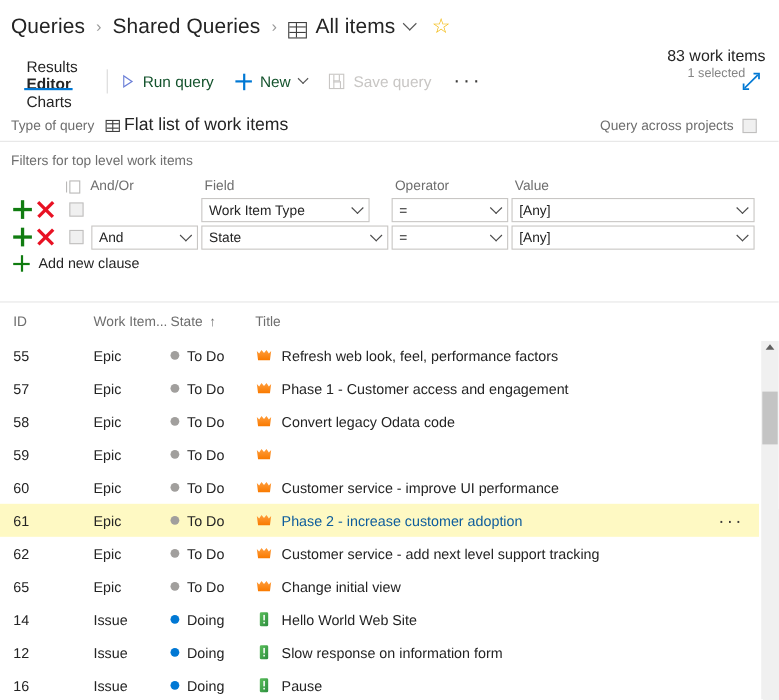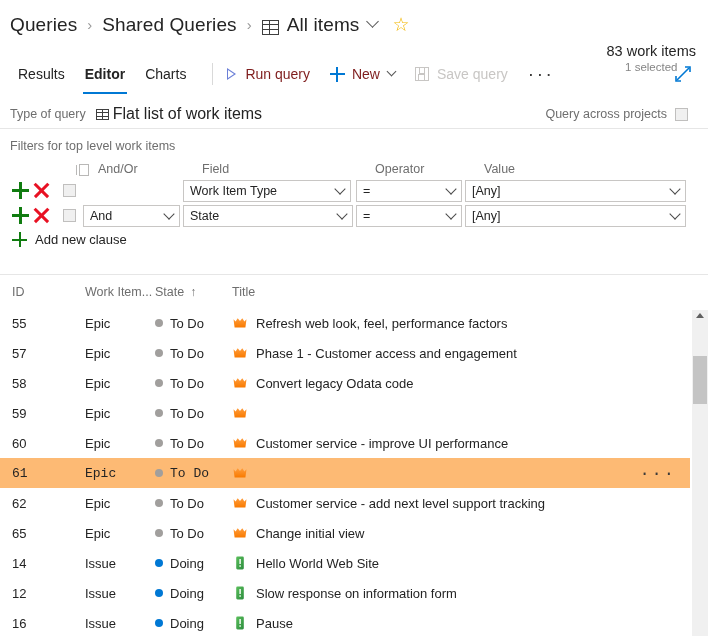--- a/index.html
+++ b/index.html
@@ -56,33 +56,33 @@
     position: absolute; right: 12px; top: 7px; text-align: center; margin-top: 36px;
   }
   .count-main { font-size: 14.5px; color: #242424; }
   .count-sub  { font-size: 11.5px; color: #858585; margin-top: 2px; }
 
   
   .toolbar {
     position: absolute; left: 0; top: 52px; width: 708px; height: 44px;
     display: flex; align-items: center;
   }
-  .tabs { display: flex; align-items: flex-end; height: 44px; padding-left: 8px; }
+  .tabs { display: flex; align-items: flex-start; height: 44px; padding-left: 14px; flex-direction: column; }
   .tab {
     font-size: 14px; color: #242424; padding: 0 10px; height: 44px;
     display: flex; align-items: center; position: relative; cursor: pointer;
   }
   .tab.active { font-weight: bold; }
   .tab.active::after {
     content: ""; position: absolute; left: 8px; right: 8px; bottom: 2px;
     height: 2.5px; background: #0078d4;
   }
   .vdiv { width: 1px; height: 22px; background: #d9d9d9; margin: 0 14px 0 16px; }
   .cmd {
-    display: flex; align-items: center; font-size: 14px; color: #7f1d1d;
+    display: flex; align-items: center; font-size: 14px; color: #14532d;
     margin-right: 20px; cursor: pointer; white-space: nowrap;
   }
   .cmd.disabled { color: #c8c6c4; cursor: default; }
   .play {
     width: 0; height: 0; margin-right: 9px;
     border-left: 9px solid #6b7fd7; border-top: 6px solid transparent;
     border-bottom: 6px solid transparent; position: relative;
   }
   .play::after {
     content:""; position:absolute; left:-8px; top:-4px; width:0; height:0;
@@ -142,21 +142,21 @@
   .cbox {
     width: 13px; height: 13px; border: 1px solid #c0bfbe; background: #f0f0f0;
     display:inline-block; cursor:pointer;
   }
 
   
   .filters-title {
     position: absolute; left: 10px; top: 139px; font-size: 12.5px; color: #6e6e6e;
   }
   .filter-head {
-    position: absolute; left: 16px; top: 162px; width: 610px; height: 18px;
+    position: absolute; left: 0; top: 162px; width: 610px; height: 18px;
   }
   .fh { position: absolute; font-size: 12.5px; color: #6e6e6e; top: 0; }
   .fh-icon {
     position:absolute; left: 60px; top: 2px; width: 13px; height: 12px;
   }
   .fh-icon::before {
     content:""; position:absolute; left:3px; top:0; right:0; bottom:0;
     border:1.2px solid #b9b8b7;
   }
   .fh-icon::after {
@@ -211,21 +211,21 @@
   .sort-up {
     display:inline-block; margin-left: 6px; color:#6e6e6e; font-size: 12px;
   }
   .grid-body {
     position: absolute; left: 0; top: 308px; width: 690px; height: 328px; overflow: hidden;
   }
   .row {
     position: relative; height: 30px; width: 690px; display: flex; align-items: center;
     cursor: pointer;
   }
-  .row.selected { background: #fdba74; font-family: Liberation Mono, monospace; }
+  .row.selected { background: #fef9c3; }
   .c-id    { position:absolute; left: 12px;  font-size: 13px; color: #242424; }
   .c-type  { position:absolute; left: 85px;  font-size: 13px; color: #242424; }
   .c-state { position:absolute; left: 155px; font-size: 13px; color: #242424; display:flex; align-items:center; }
   .dot { width: 8px; height: 8px; border-radius: 50%; margin-right: 7px; display:inline-block; }
   .c-title { position:absolute; left: 232px; font-size: 13px; color: #242424; display:flex; align-items:center; }
   .row.selected .c-title .t { color: #0d5c9c; }
   .t { white-space: nowrap; }
   .wi-ico { width: 16px; height: 16px; margin-right: 8px; flex: 0 0 16px; }
   .row-more {
     position:absolute; right: 14px; font-size: 17px; letter-spacing: 2px;
@@ -326,21 +326,21 @@
     <span class="fh" style="left:82px;">And/Or</span>
     <span class="fh" style="left:186px;">Field</span>
     <span class="fh" style="left:359px;">Operator</span>
     <span class="fh" style="left:468px;">Value</span>
   </div>
 
   <div class="filter-row" style="top:179px;">
     <span class="btn-add"></span>
     <span class="btn-del"></span>
     <span class="cbox row-cbox"></span>
-    <span class="sel" style="left:183px; width:168px;">
+    <span class="sel" style="left:183px; width:153px;">
       <span>Work Item Type</span>
       <span class="cv"></span>
     </span>
     <span class="sel" style="left:356px; width:106px;">
       <span>=</span>
       <span class="cv"></span>
     </span>
     <span class="sel" style="left:465px; width:221px;">
       <span>[Any]</span>
       <span class="cv"></span>
@@ -495,20 +495,21 @@
         <span class="c-title">
           <svg class="wi-ico" viewBox="0 0 16 16">
             <defs>
               <linearGradient id="og" x1="0" y1="0" x2="0" y2="1">
                 <stop offset="0" stop-color="#ff9d3c"></stop>
                 <stop offset="1" stop-color="#f97a00"></stop>
               </linearGradient>
             </defs>
             <path d="M1.5 4.2 L3.6 6.4 L5.7 3.2 L8 6.0 L10.3 3.2 L12.4 6.4 L14.5 4.2 L13.4 12.4 L2.6 12.4 Z" fill="url(#og)"></path>
           </svg>
+          <span class="t">Phase 2 - increase customer adoption</span>
         </span>
         <span class="row-more">···</span>
       </div>
       <div class="row">
         <span class="c-id">62</span>
         <span class="c-type">Epic</span>
         <span class="c-state">
           <span class="dot" style="background:#a19f9d"></span>
           <span>To Do</span>
         </span>

